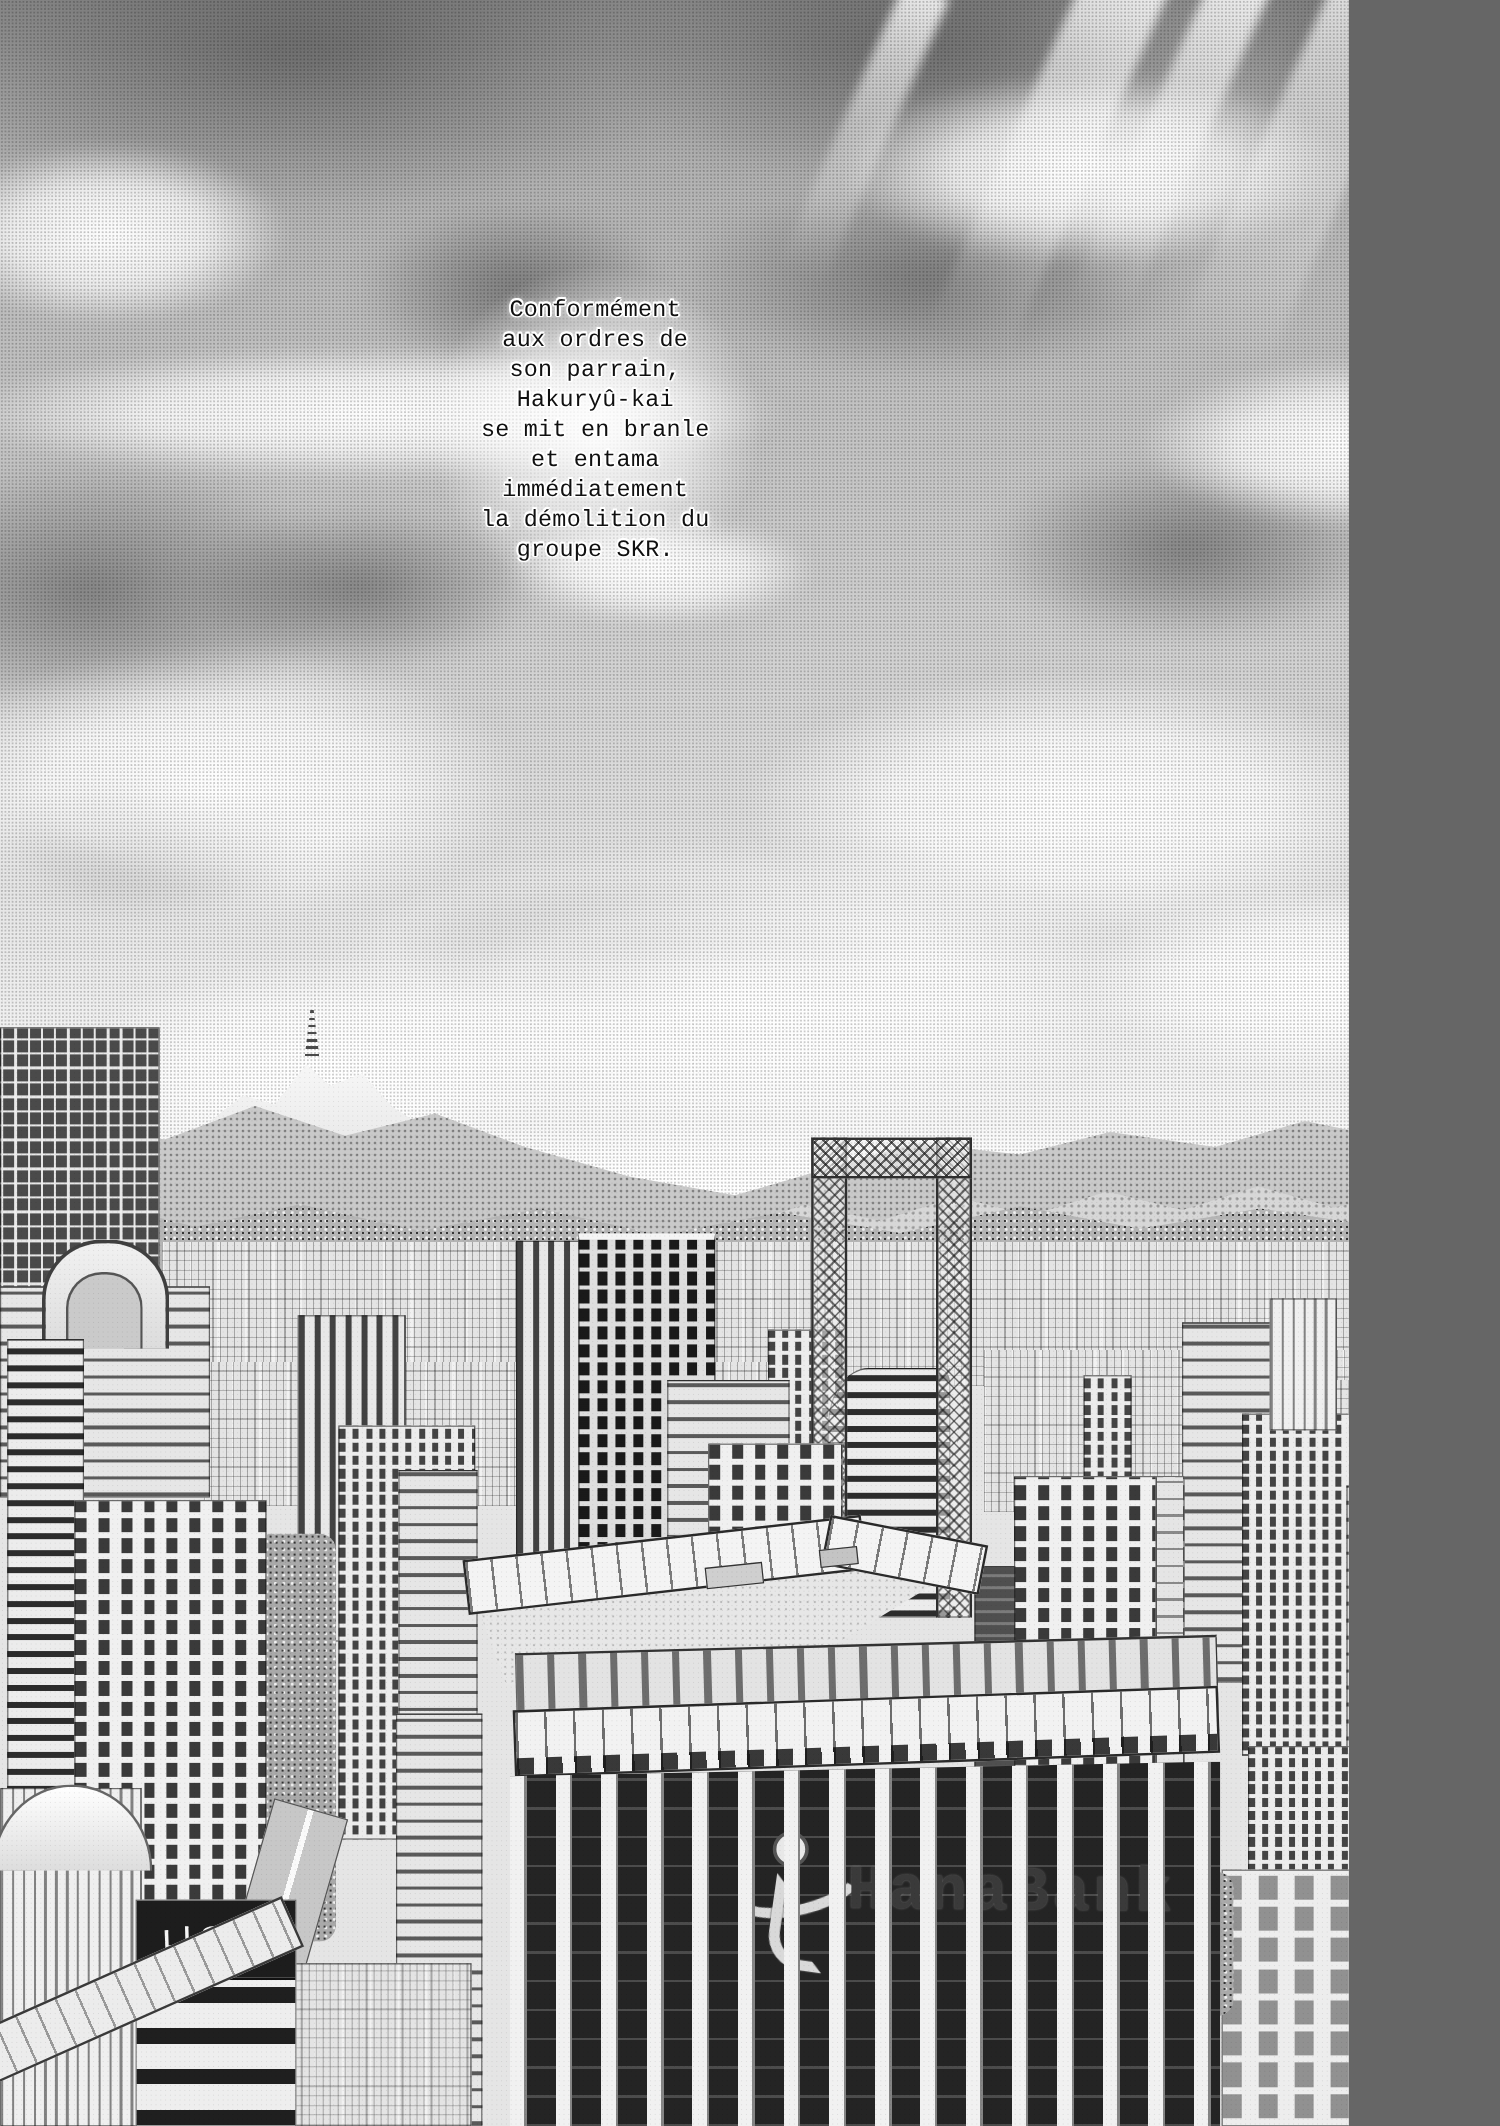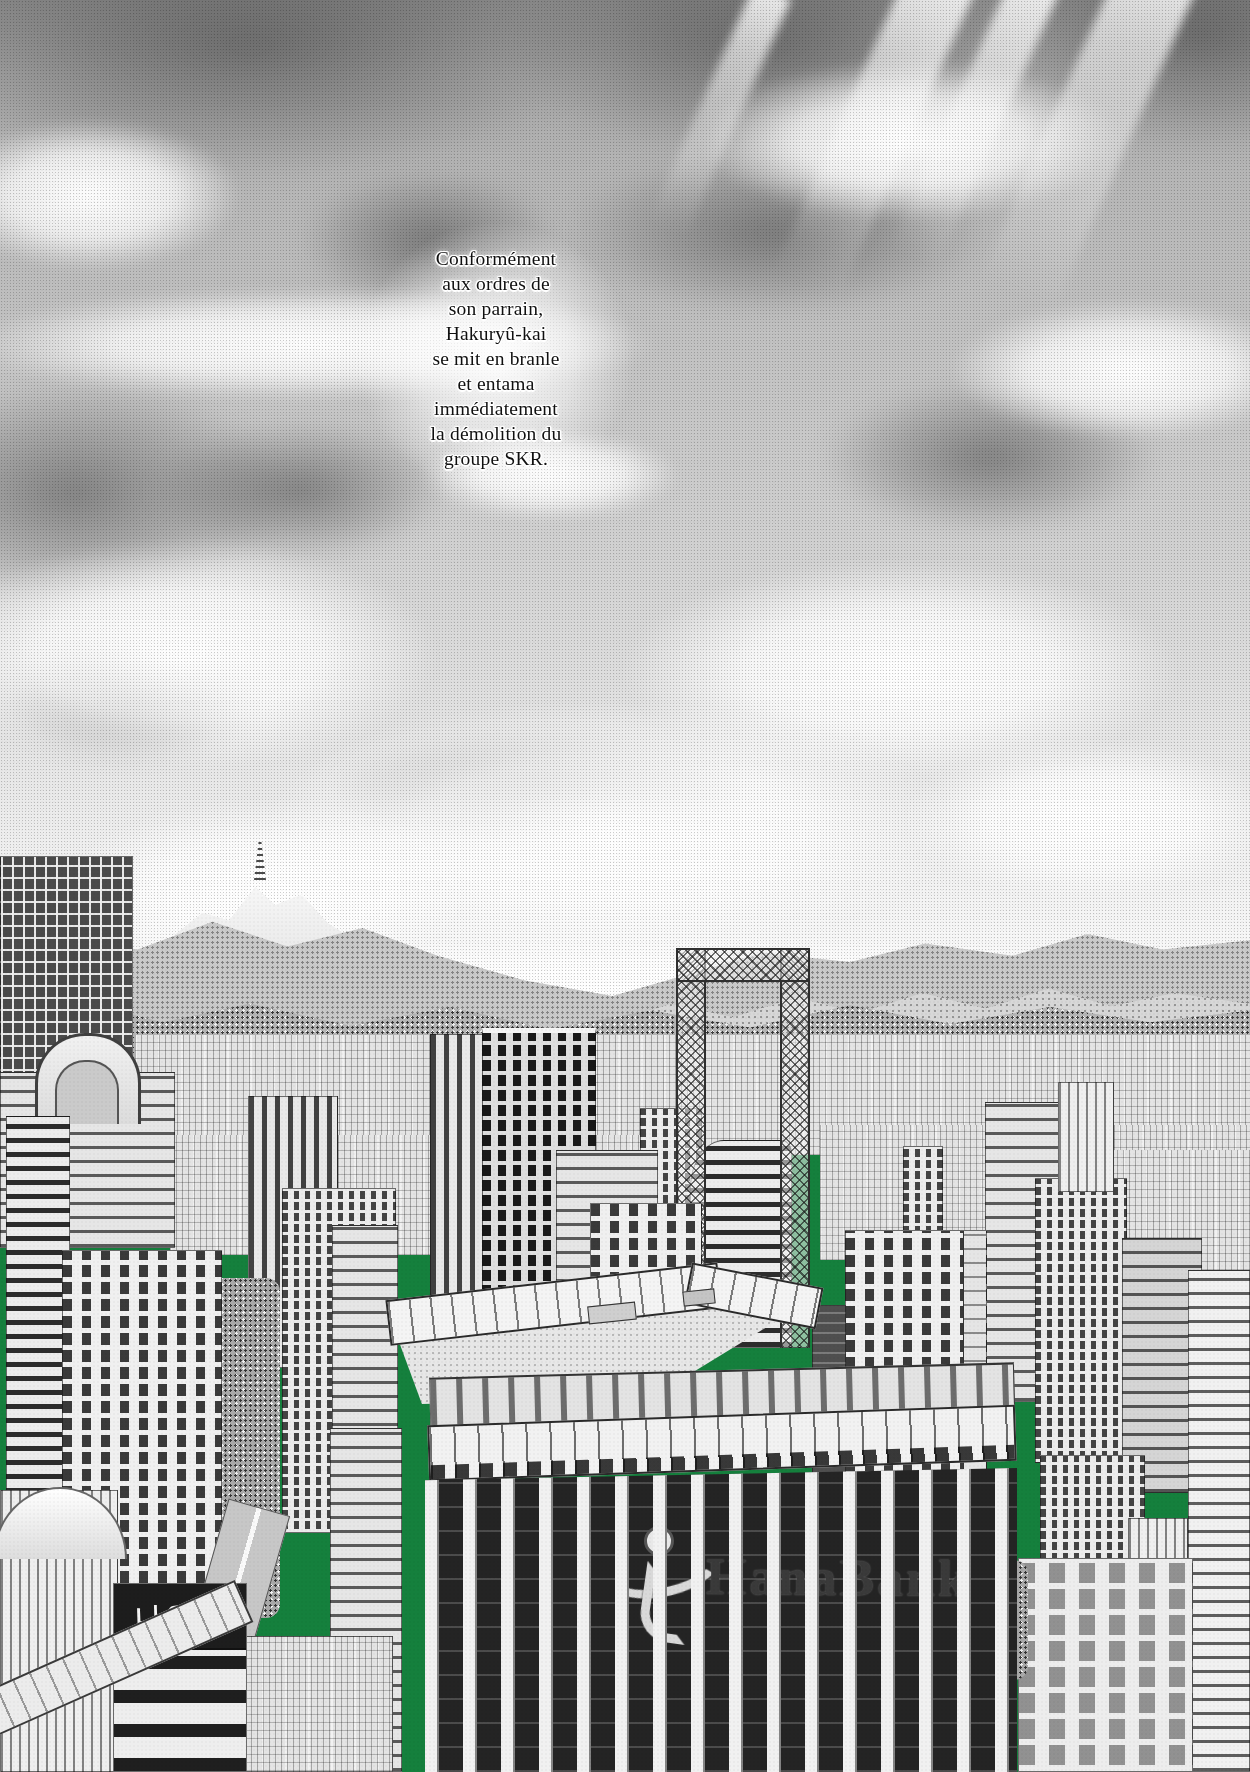--- a/index.html
+++ b/index.html
@@ -1,17 +1,17 @@
 <!DOCTYPE html>
 <html><head>
 <meta charset="utf-8">
 <style>
   html,body{margin:0;padding:0;background:#666;}
-  .page{position:relative;width:1250px;height:1772px;background:#15803d;overflow:hidden;
-        font-family:Liberation Serif, serif;}
+  .page{position:relative;width:1124px;height:1772px;background:#e5e5e5;overflow:hidden;
+        font-family:Liberation Mono, monospace;}
 
   
   .sky{position:absolute;left:0;top:0;width:1250px;height:1070px;z-index:0;
     background:linear-gradient(180deg,#8e8e8e 0%,#a8a8a8 7%,#b6b6b6 16%,#bfbfbf 28%,
       #c8c8c8 40%,#d2d2d2 52%,#dfdfdf 64%,#eeeeee 78%,#f9f9f9 90%,#ffffff 100%);}
   .shade{position:absolute;border-radius:50%;filter:blur(10px);
     background:radial-gradient(closest-side,rgba(70,70,70,.55),rgba(90,90,90,.28) 60%,rgba(0,0,0,0));}
   .s1{left:-100px;top:-90px;width:700px;height:270px;}
   .s2{left:500px;top:-70px;width:520px;height:230px;}
   .s3{left:560px;top:150px;width:430px;height:165px;}

